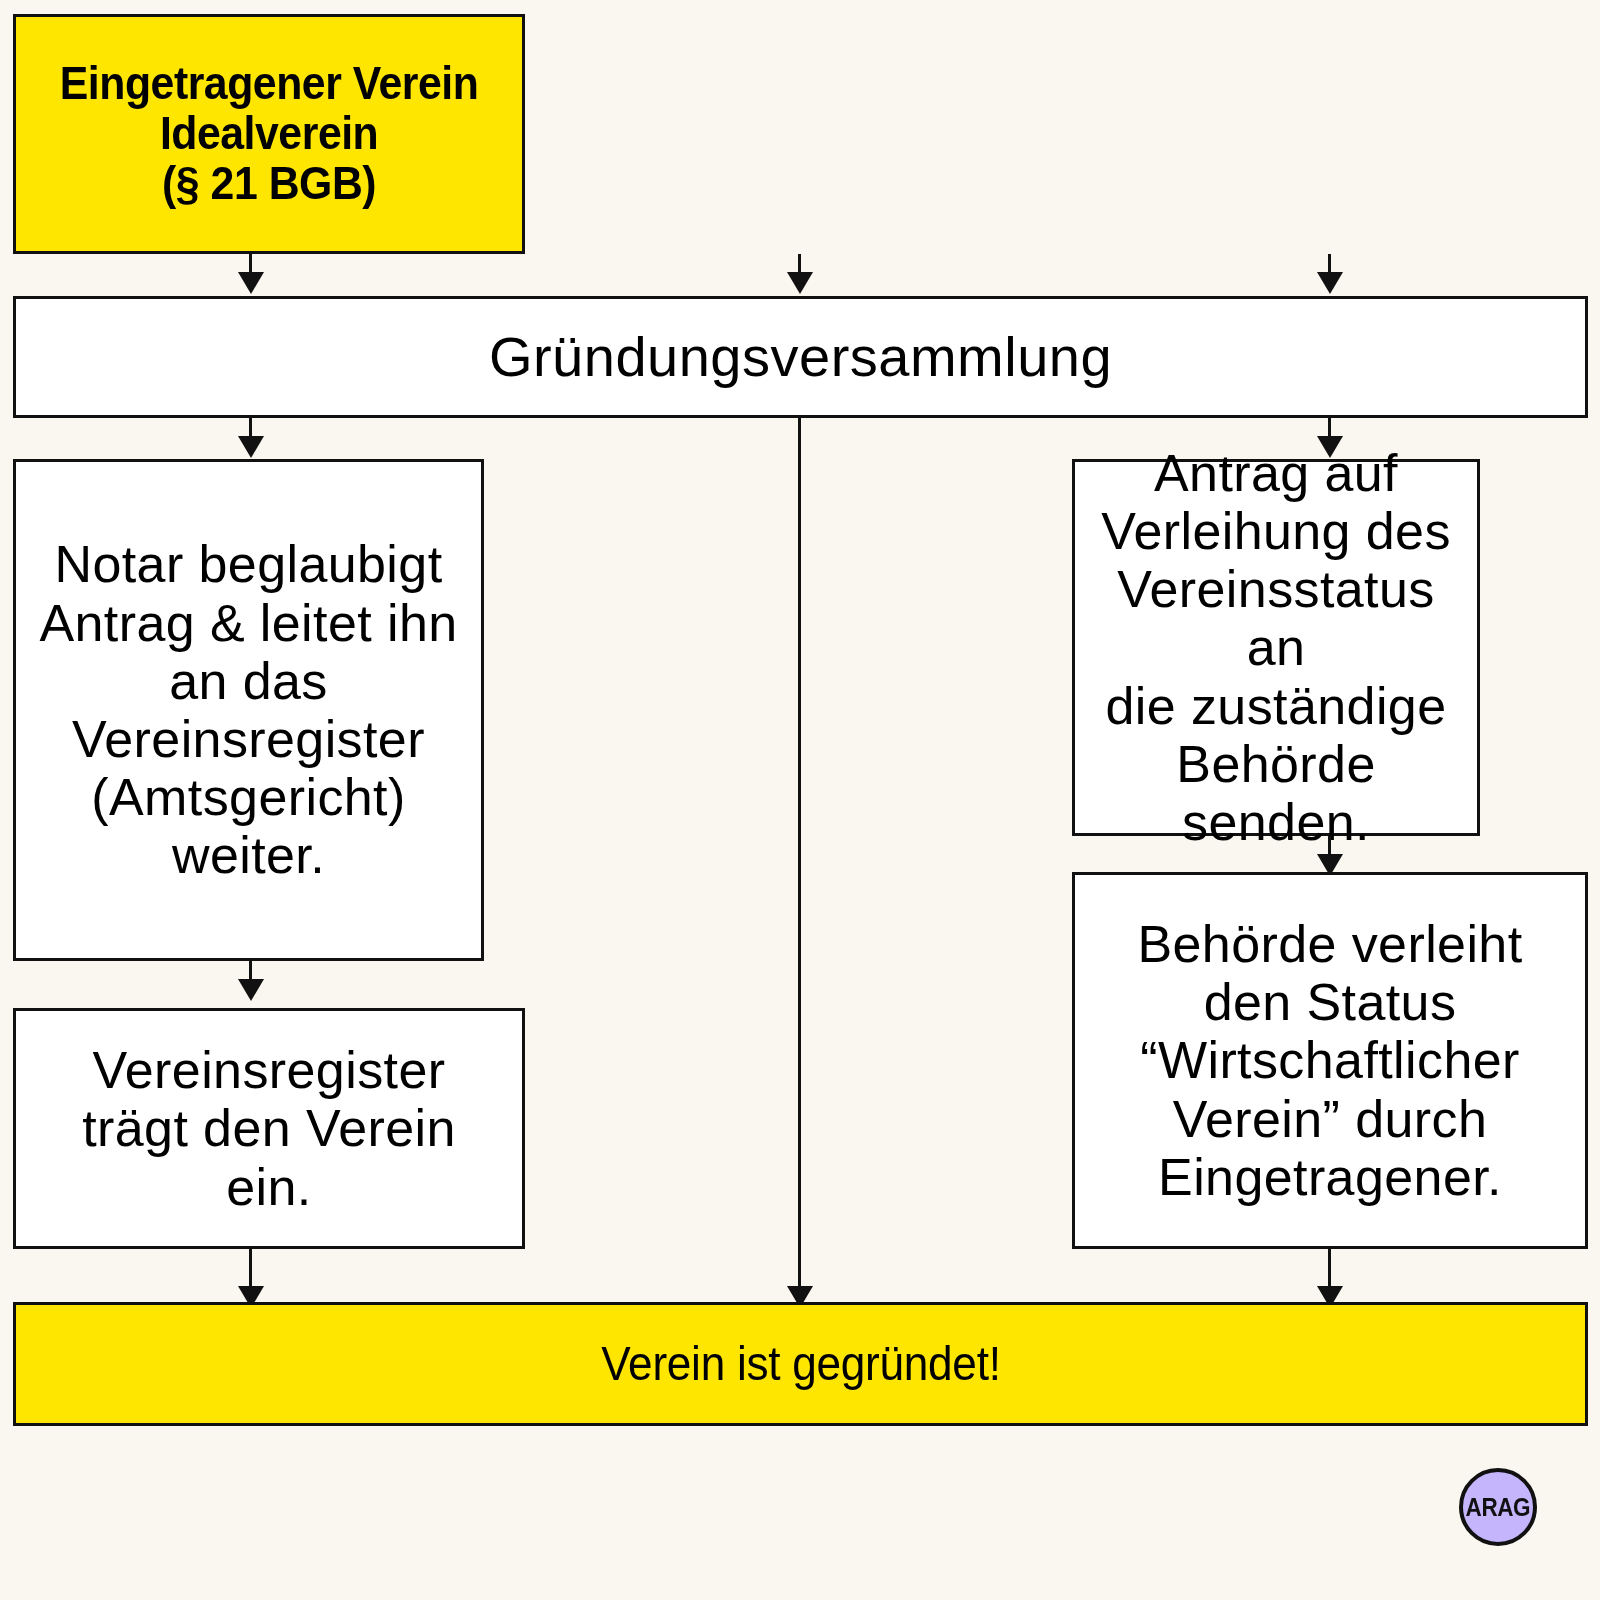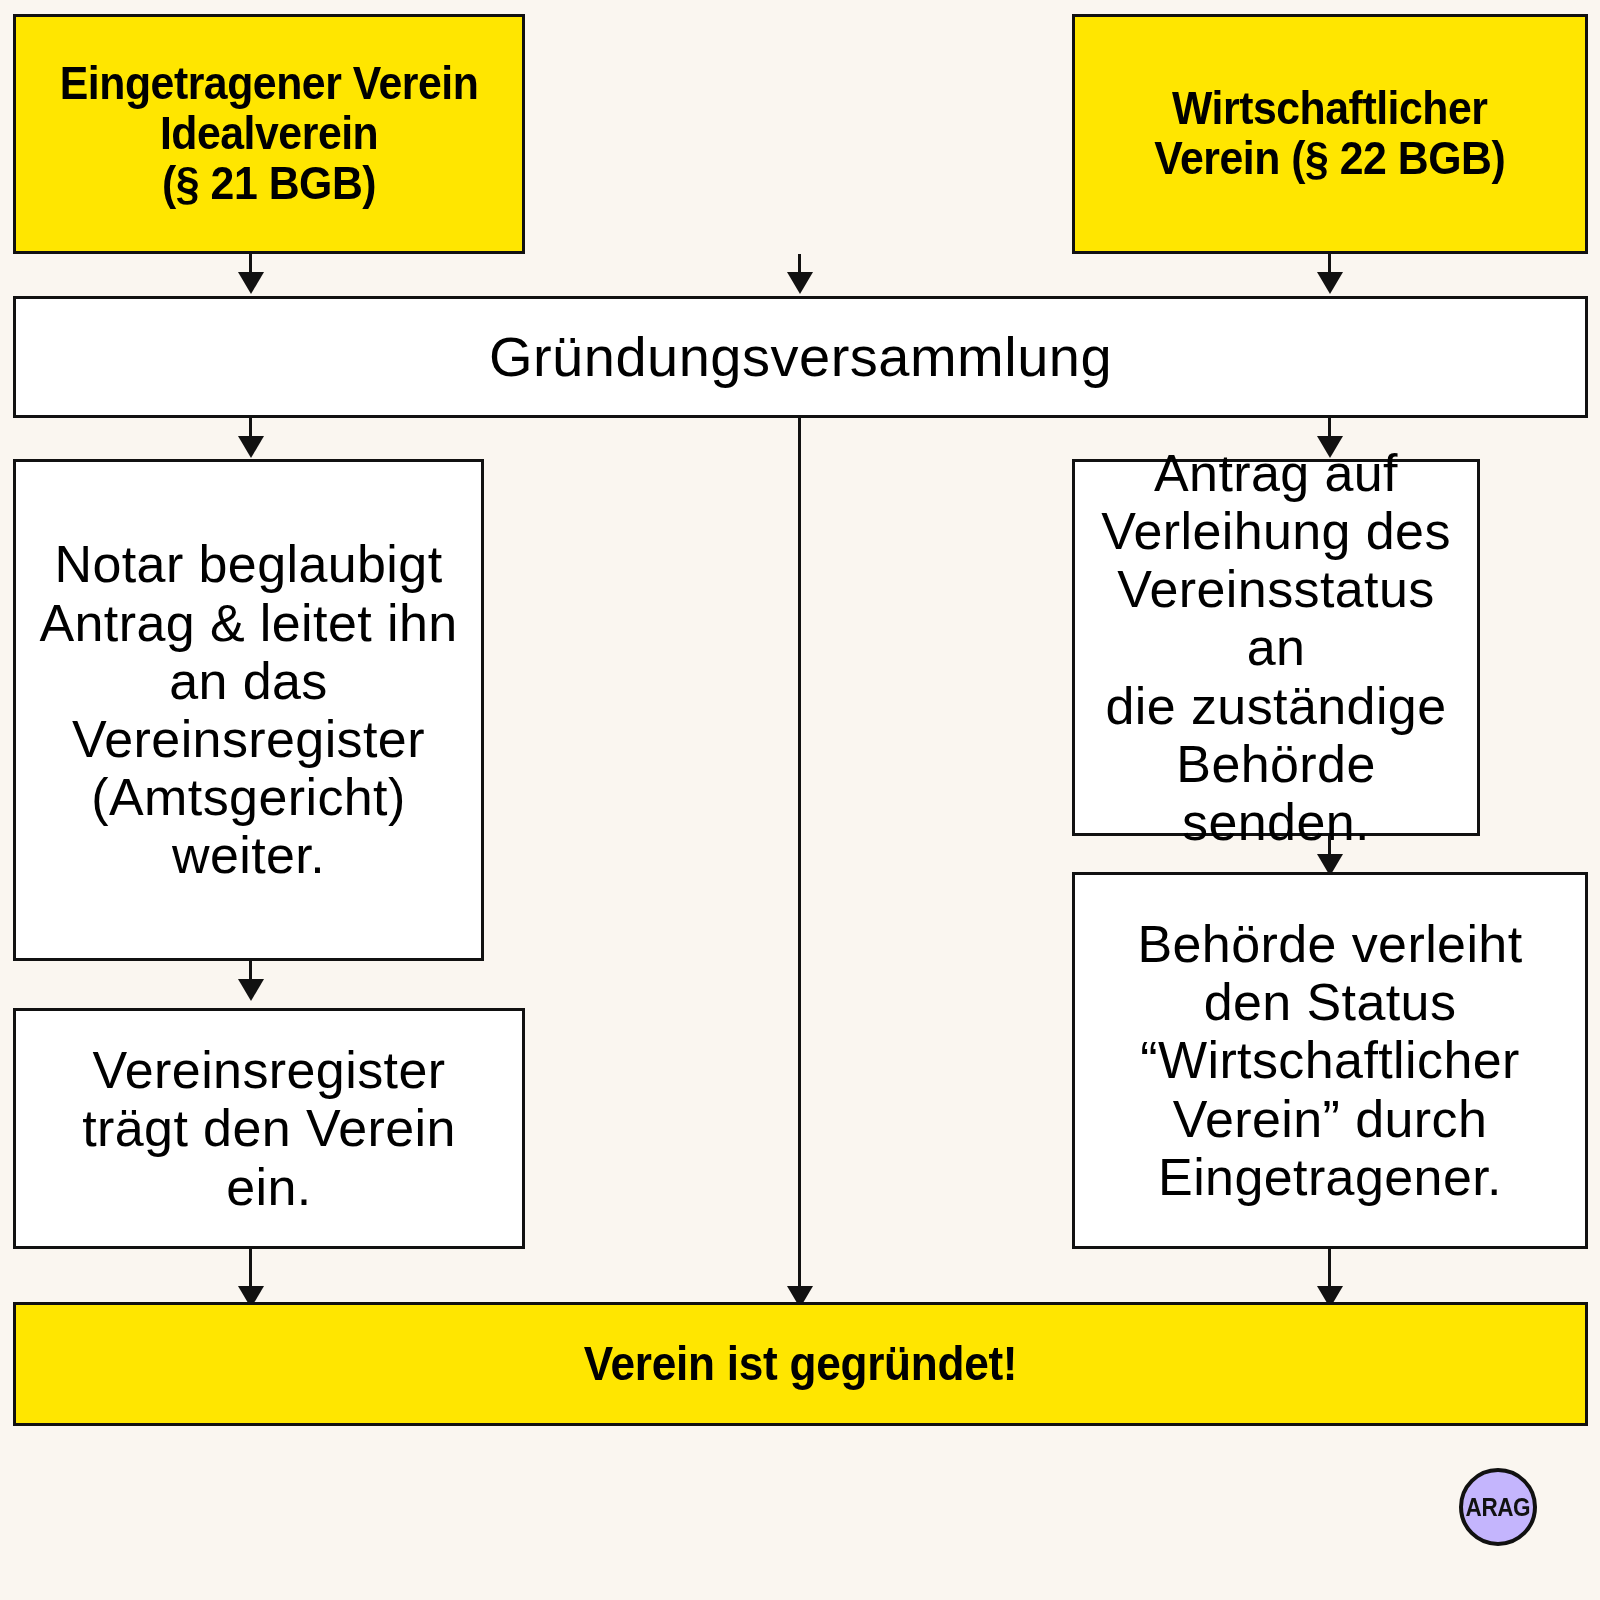--- a/index.html
+++ b/index.html
@@ -67,21 +67,21 @@
   }
 
   .assembly-node {
     font-weight: 300;
     font-size: 56px;
     letter-spacing: 0.5px;
   }
 
   
   .banner-node {
-    font-weight: 700;
+    font-weight: 400;
     font-size: 48px;
     letter-spacing: -0.3px;
   }
   .banner-node .txt {
     transform: scaleX(0.92);
     display: block;
   }
 
   
   .conn {
@@ -125,24 +125,20 @@
 
 <div id="canvas">
 
   <div class="node yellow header-node" style="left:13px; top:14px; width:512px; height:240px;">
     <span class="txt">Eingetragener Verein
 Idealverein
 (§ 21 BGB)</span>
   </div>
 
 
-  <div class="node yellow header-node" style="left:1072px; top:14px; width:516px; height:240px;">
-    <span class="txt">Wirtschaftlicher
-Verein (§ 22 BGB)</span>
-  </div>
 
   <div class="conn" style="left:249px; top:254px; height:26px;"></div>
   <div class="arrowhead" style="left:250.5px; top:272px;"></div>
 
   <div class="conn" style="left:798px; top:254px; height:26px;"></div>
   <div class="arrowhead" style="left:799.5px; top:272px;"></div>
 
   <div class="conn" style="left:1328px; top:254px; height:26px;"></div>
   <div class="arrowhead" style="left:1329.5px; top:272px;"></div>
 

